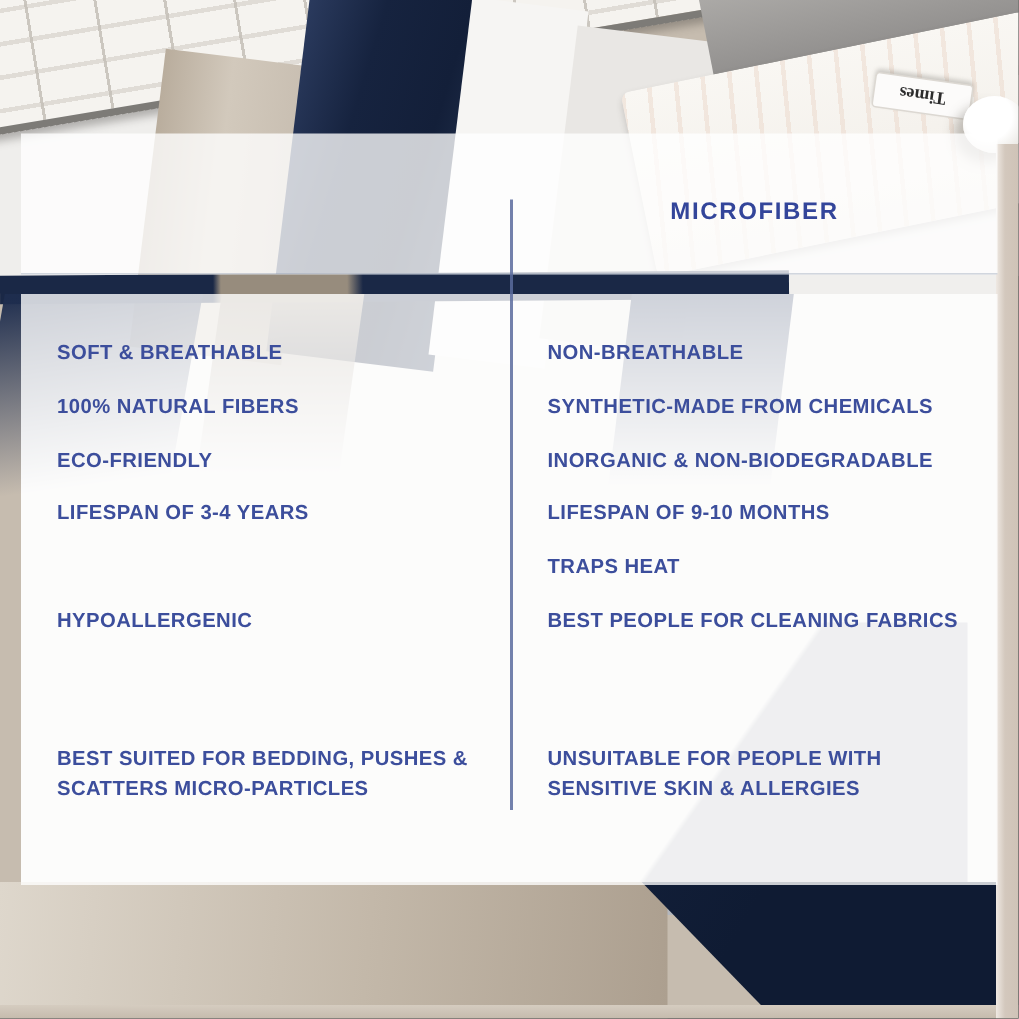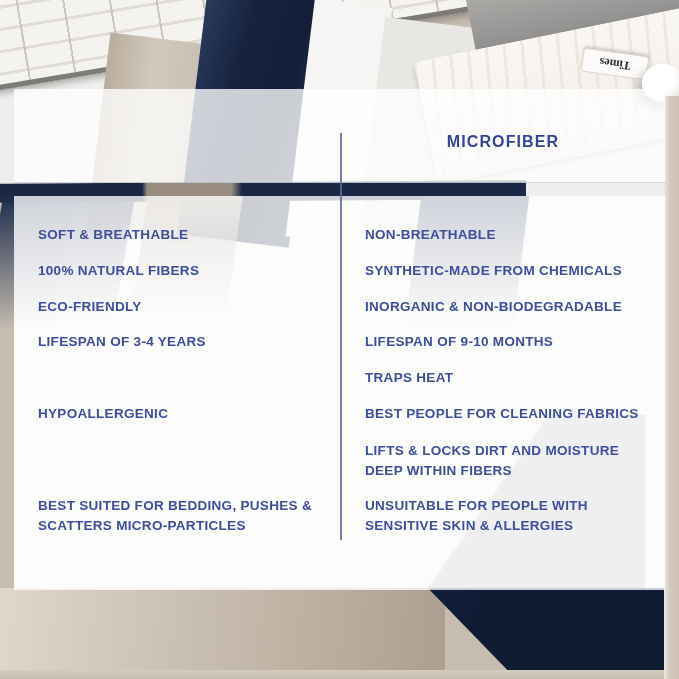--- a/index.html
+++ b/index.html
@@ -144,19 +144,17 @@
 SCATTERS MICRO-PARTICLES</div>
   </div>
 
   <div class="col col-right">
     <div class="item r1">NON-BREATHABLE</div>
     <div class="item r2">SYNTHETIC-MADE FROM CHEMICALS</div>
     <div class="item r3">INORGANIC &amp; NON-BIODEGRADABLE</div>
     <div class="item r4">LIFESPAN OF 9-10 MONTHS</div>
     <div class="item r5">TRAPS HEAT</div>
     <div class="item r6">BEST PEOPLE FOR CLEANING FABRICS</div>
-    <div class="item r7">LIFTS &amp; LOCKS DIRT AND MOISTURE
-DEEP WITHIN FIBERS</div>
     <div class="item r8">UNSUITABLE FOR PEOPLE WITH
 SENSITIVE SKIN &amp; ALLERGIES</div>
   </div>
 
 </div>
 
 </body></html>

